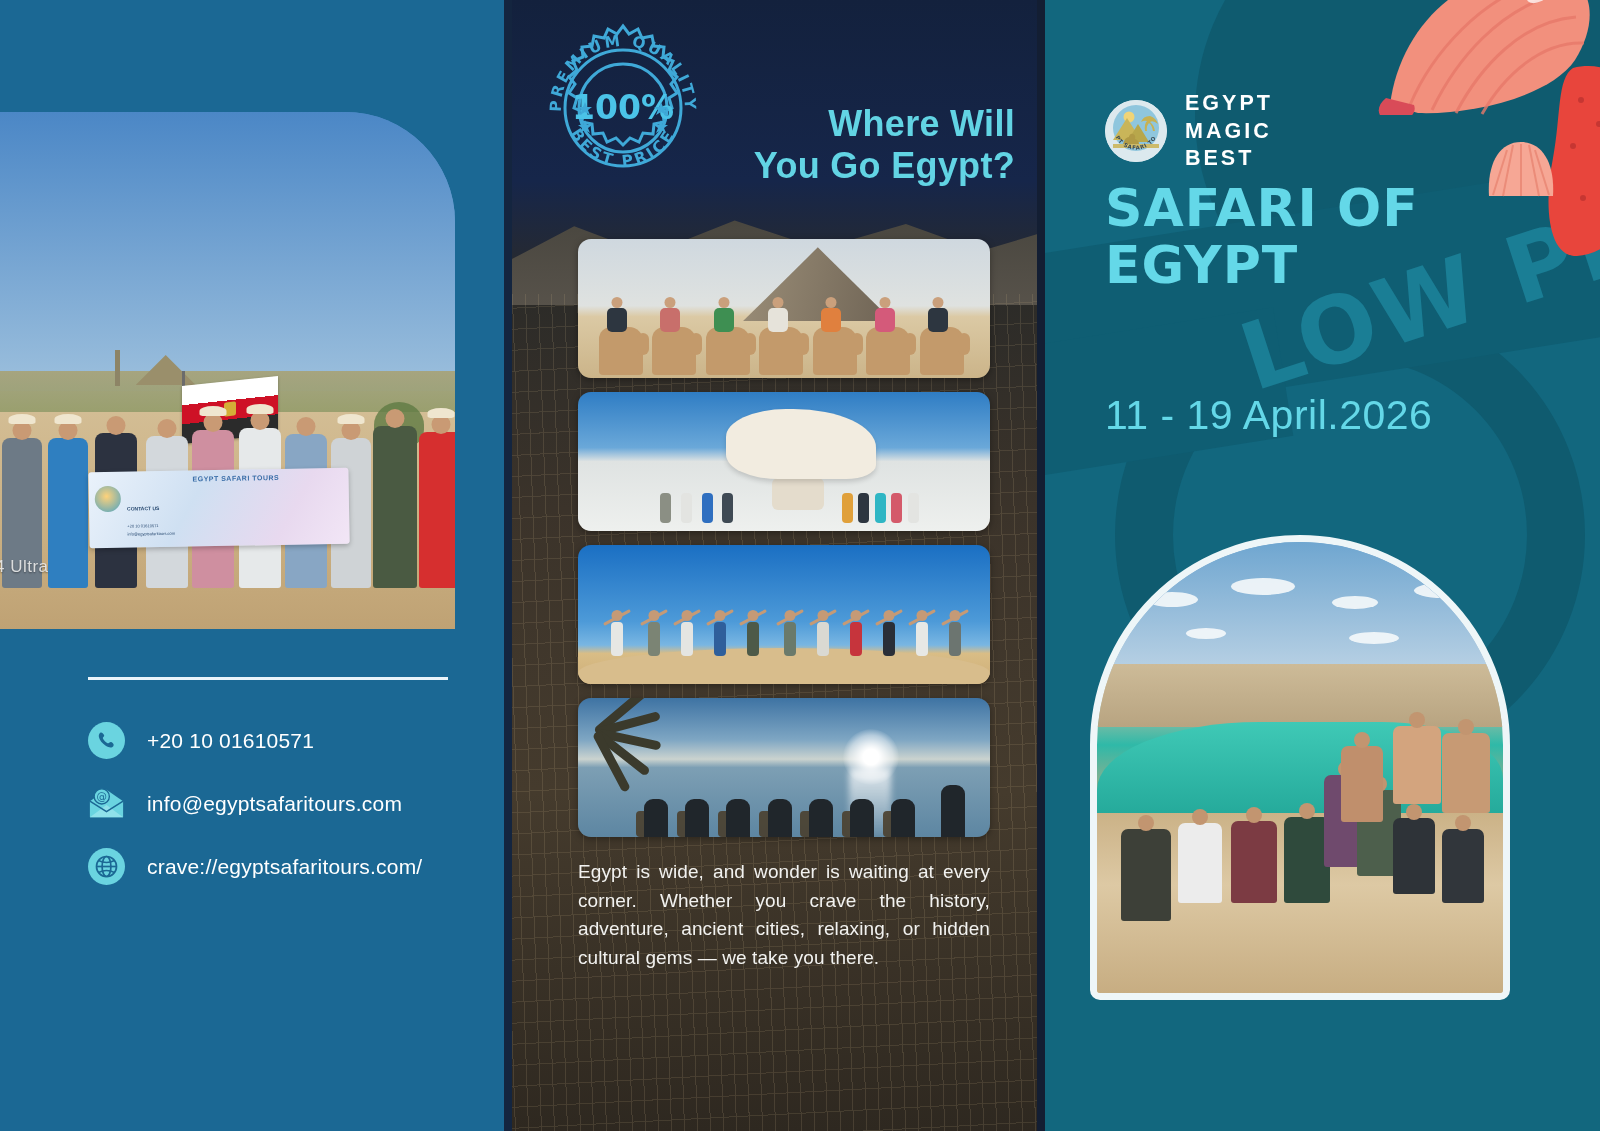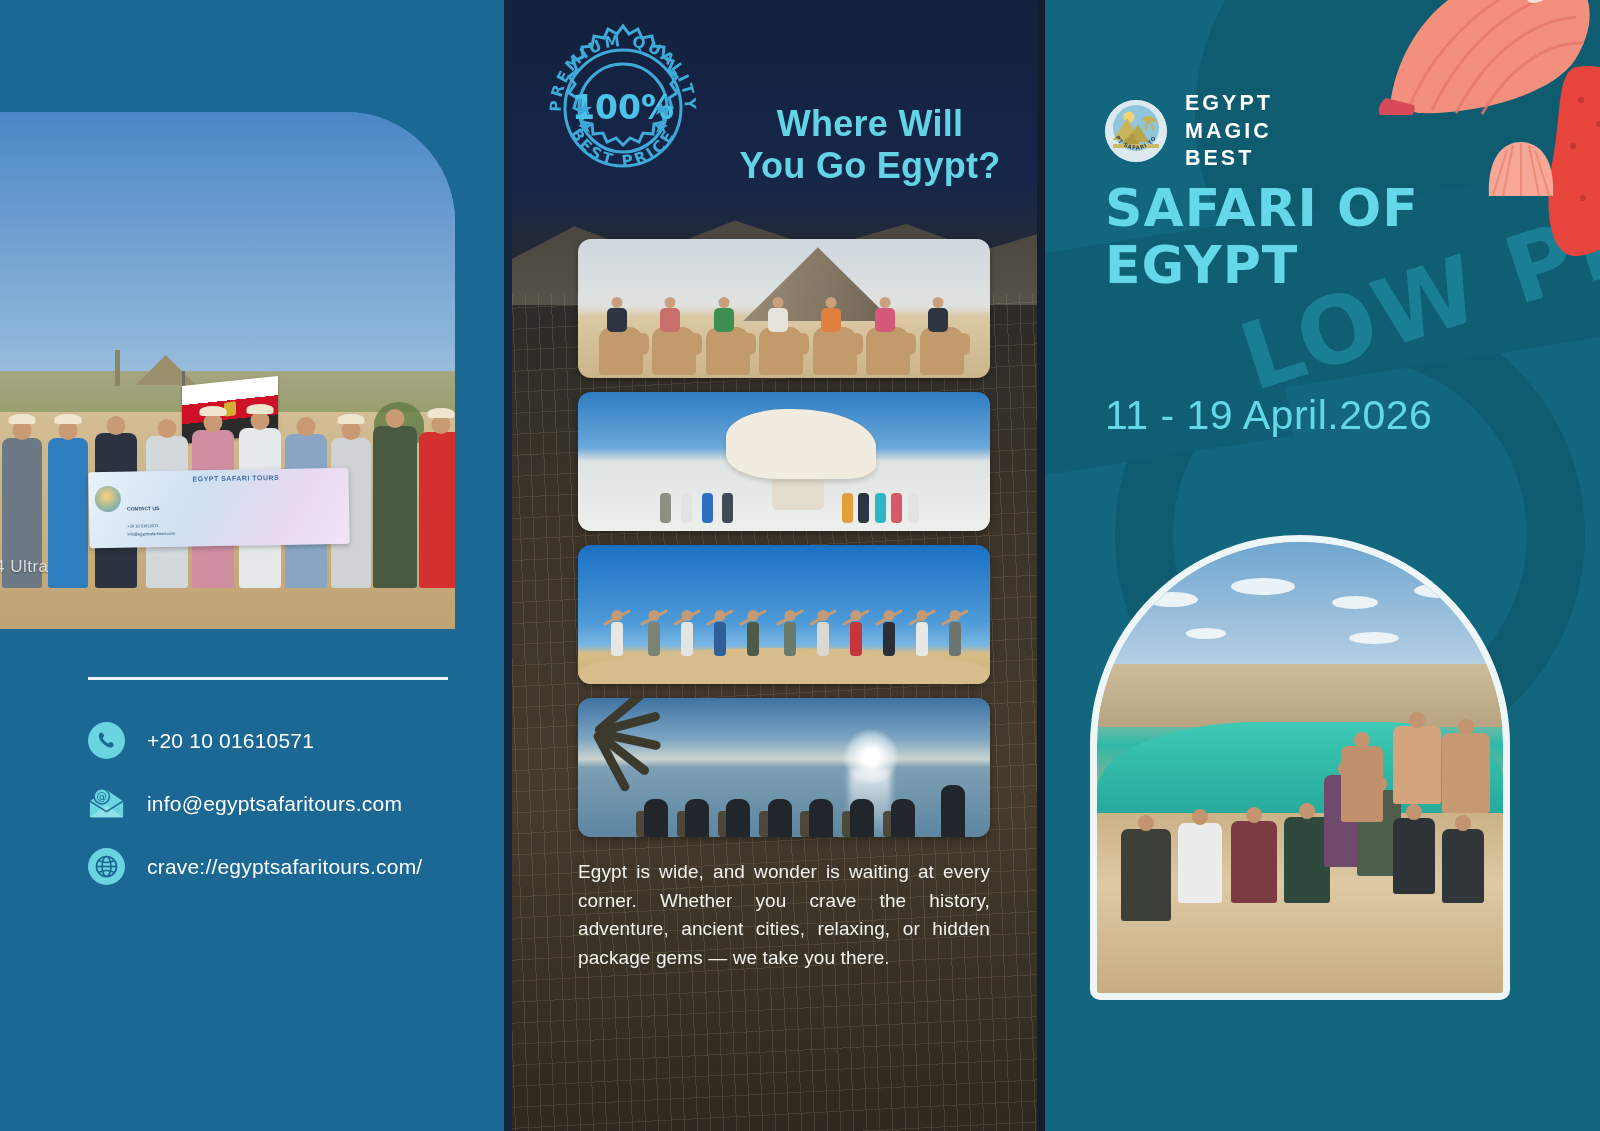--- a/index.html
+++ b/index.html
@@ -315,21 +315,21 @@
         <text x="88" y="99" font-family="DejaVu Sans, sans-serif" font-size="33" font-weight="bold" fill="#4bc3e8" text-anchor="middle">100%</text>
         <g fill="#3fa9d8">
           <polygon points="50,82 52,87 57,87 53,90 55,95 50,92 45,95 47,90 43,87 48,87"></polygon>
           <polygon points="50,100 52,105 57,105 53,108 55,113 50,110 45,113 47,108 43,105 48,105"></polygon>
           <polygon points="126,82 128,87 133,87 129,90 131,95 126,92 121,95 123,90 119,87 124,87"></polygon>
           <polygon points="126,100 128,105 133,105 129,108 131,113 126,110 121,113 123,108 119,105 124,105"></polygon>
         </g>
       </svg>
     </div>
 
-    <div class="mid-head" style="left:215px;text-align:center;">
+    <div class="mid-head" style="left:215px;">
       <div>Where Will</div>
       <div>You Go Egypt?</div>
     </div>
 
     <div class="photo p1" style="left:68px;">
       <div class="ph1"></div>
       <div class="pyr"></div>
       <div class="camel" style="left:5%;"></div>
         <div class="rider" style="left:7%;background:#2d3640;"></div>
       <div class="camel" style="left:18%;"></div>
@@ -420,21 +420,21 @@
         <div class="sil" style="left:46%;"></div>
       <div class="chair" style="left:54%;"></div>
         <div class="sil" style="left:56%;"></div>
       <div class="chair" style="left:64%;"></div>
         <div class="sil" style="left:66%;"></div>
       <div class="chair" style="left:74%;"></div>
         <div class="sil" style="left:76%;"></div>
       <div class="sil" style="left:88%;height:52px;"></div>
     </div>
 
-    <div class="mid-para" style="left:68px;">Egypt is wide, and wonder is waiting at every corner. Whether you crave the history, adventure, ancient cities, relaxing, or hidden package gems — we take you there.</div>
+    <div class="mid-para" style="left:68px;">Egypt is wide, and wonder is waiting at every corner. Whether you crave the history, adventure, ancient cities, relaxing, or hidden cultural gems — we take you there.</div>
   </div>
 
   <div class="panel panel-right">
     <div class="r-circle"></div>
     <div class="r-circle2"></div>
     <div class="r-ribbon"></div>
     <div class="r-ribbon2"></div>
     <div class="r-watermark">LOW PRICE</div>
 
     <div class="brandrow">

